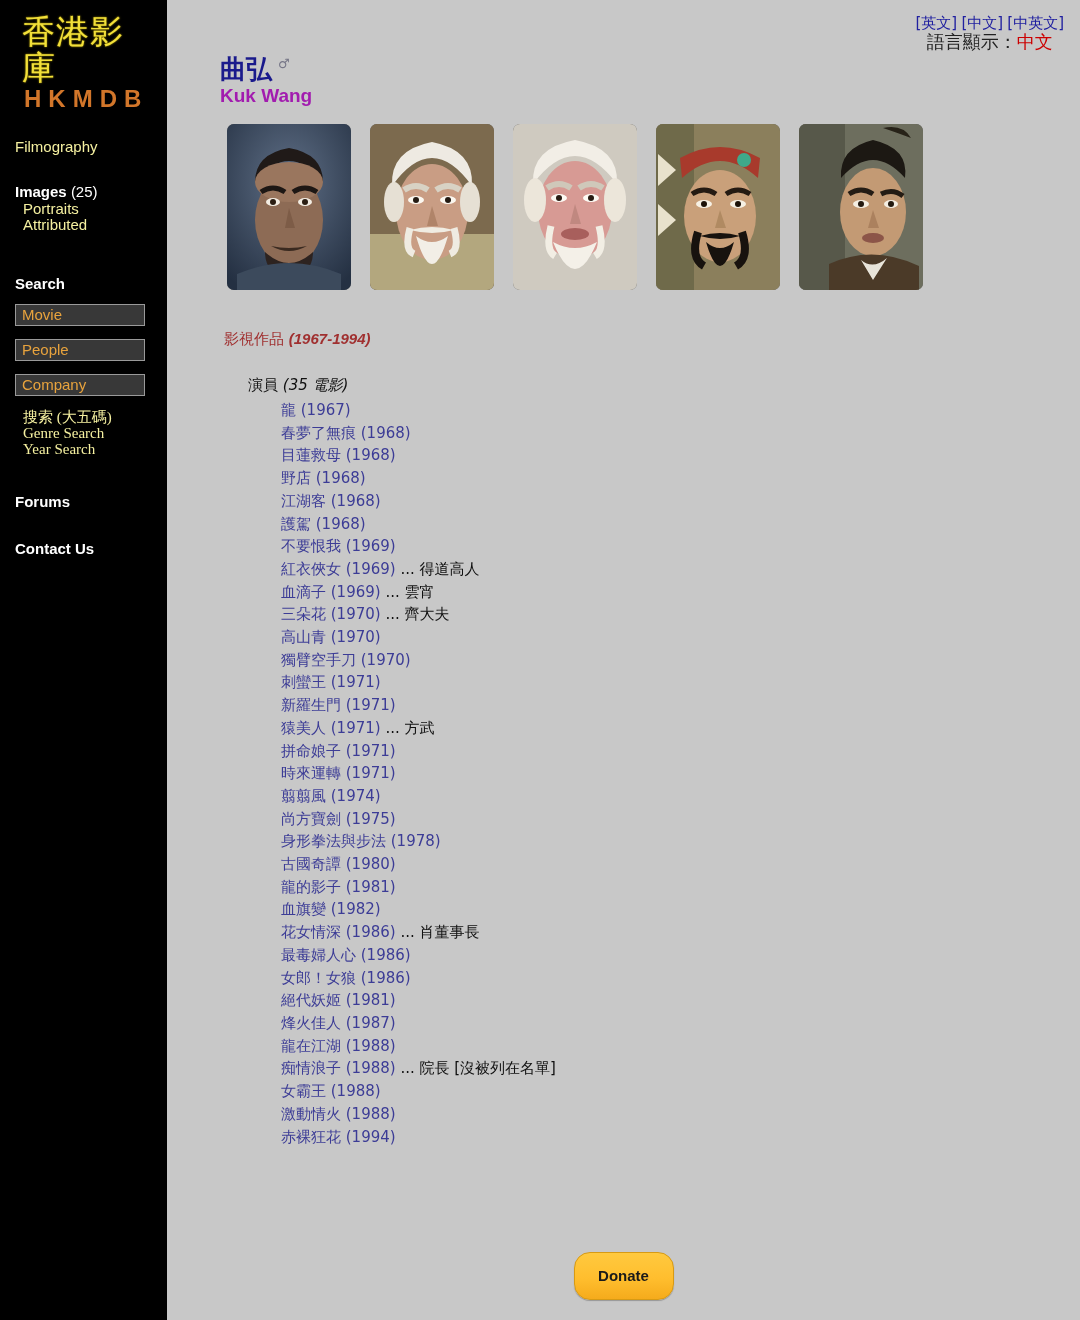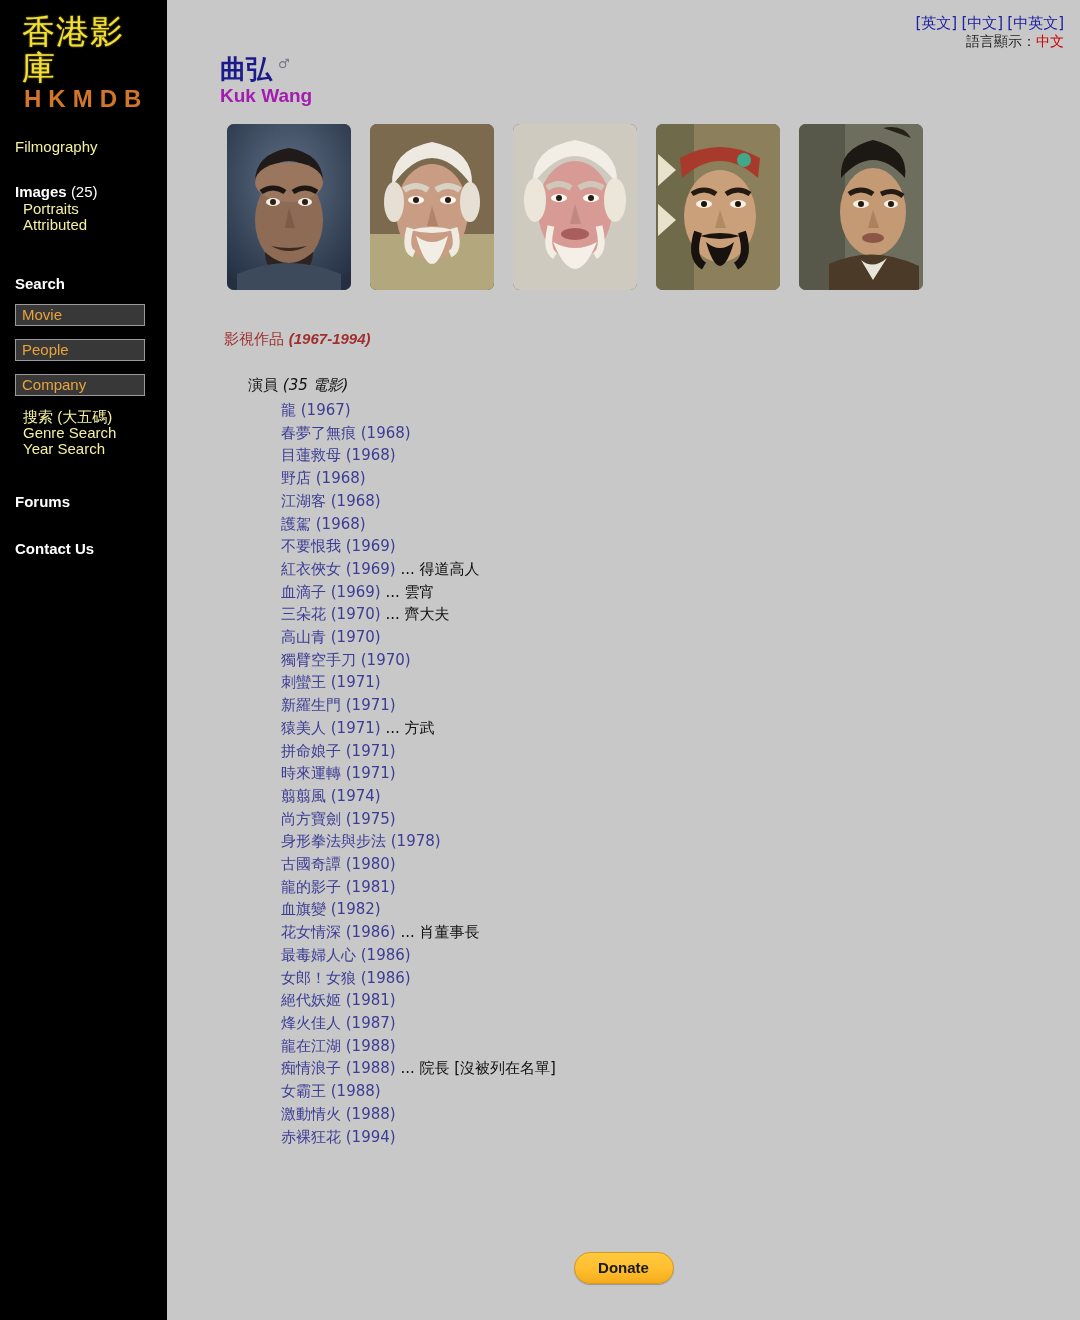--- a/index.html
+++ b/index.html
@@ -115,20 +115,21 @@
     padding: 0 0 0 6px;
     margin-bottom: 13px;
     box-sizing: border-box;
     outline: none;
     cursor: text;
   }
   .search-box::placeholder { color: #e8a33d; opacity: 1; }
   #search-links {
     padding-left: 8px;
     margin-top: 1px;
+    font-family: Liberation Serif, serif;
   }
   #search-links .nav-link { line-height: 16px; }
   #nav-forums {
     position: absolute;
     left: 15px;
     top: 493px;
   }
   #nav-contact {
     position: absolute;
     left: 15px;
@@ -152,22 +153,23 @@
   }
   .lang-link {
     color: #2020a0;
     text-decoration: none;
     cursor: pointer;
     font-family: "DejaVu Sans", sans-serif;
     font-size: 15px;
   }
   #lang-display {
     color: #222222;
-    font-family: Liberation Mono, monospace;
-    font-size: 14px;
+    font-family: Liberation Serif, serif;
+    font-size: 18px;
+    text-align: center;
   }
   #lang-display .cur { color: #cc0000; }
 
   #person-header {
     position: absolute;
     left: 53px;
     top: 54px;
   }
   #person-name-cn {
     font-family: "DejaVu Sans", sans-serif;
@@ -265,21 +267,21 @@
   #donate-wrap {
     position: absolute;
     left: 0;
     right: 0;
     top: 1252px;
     display: flex;
     justify-content: center;
   }
   #donate-button {
     width: 100px;
-    height: 32px;
+    height: 48px;
     border-radius: 16px;
     background: linear-gradient(180deg, #ffc93f 0%, #ffbe2e 55%, #f5ab1c 100%);
     border: 1px solid #d79a14;
     color: #1a1a1a;
     font-family: "Liberation Sans", sans-serif;
     font-weight: 700;
     font-size: 15px;
     line-height: 30px;
     text-align: center;
     cursor: pointer;

